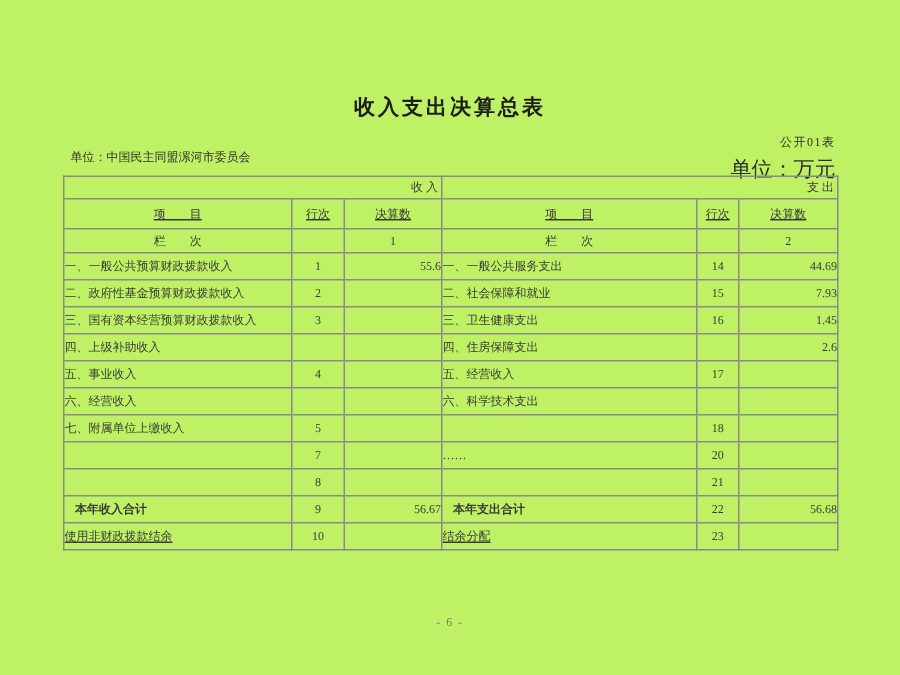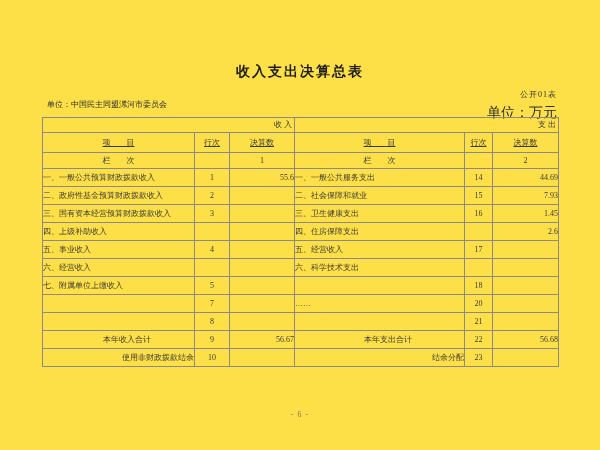--- a/index.html
+++ b/index.html
@@ -2,21 +2,21 @@
 <html><head>
 <meta charset="utf-8">
 <style>
   html,body { margin:0; padding:0; }
   body {
     width:600px; height:450px;
     background:#ffffff;
     font-family:"Liberation Serif","DejaVu Serif",serif;
     color:#2e2e2e;
   }
-  .page { position:relative; width:600px; height:450px; background:#fde047; overflow:hidden; }
+  .page { position:relative; width:600px; height:450px; background:#bef264; overflow:hidden; }
 
   .title {
     position:absolute; top:63px; left:0; width:100%;
     margin:0; text-align:center;
     font-size:14px; font-weight:bold; letter-spacing:2px; color:#1d1d1d;
   }
   .doc-label { position:absolute; top:89px;  right:43px; font-size:8px; letter-spacing:1px; }
   .org-label { position:absolute; top:99px;  left:47px;  font-size:8px; }
   .unit-label{ position:absolute; top:104px; right:43px; font-size:14px; }
 
@@ -30,23 +30,23 @@
     padding:0; overflow:hidden; white-space:nowrap;
     vertical-align:middle; color:#3a3a3a;
   }
   tr.sec-row td   { height:14px; text-align:right; letter-spacing:2px;margin-top:24px; }
   tr.head-row td  { height:19px; text-align:center;text-decoration:underline; }
   tr.lanci-row td { height:15px; text-align:center; }
   tr.data-row td  { height:17px; }
   td.item  { text-align:left;  padding-left:4px; }
   td.rowno { text-align:center; }
   td.amt   { text-align:right; padding-right:2px;margin-top:28px; }
-  tr.total-row td.item  { text-align:center; font-weight:normal; padding-left:17px; }
+  tr.total-row td.item  { font-weight:bold; padding-left:7px; }
   tr.total-row td.amt   { font-weight:normal; }
-  tr.center-row td.item { text-align:right; padding-left:0; }
+  tr.center-row td.item { text-align:left; padding-left:0;text-decoration:underline; }
 
   .page-number {
     position:absolute; top:410px; left:0; width:100%;
     text-align:center; font-size:8px; color:#777; letter-spacing:1px;
   }
 </style>
 </head>
 <body>
 
 <div class="page">

